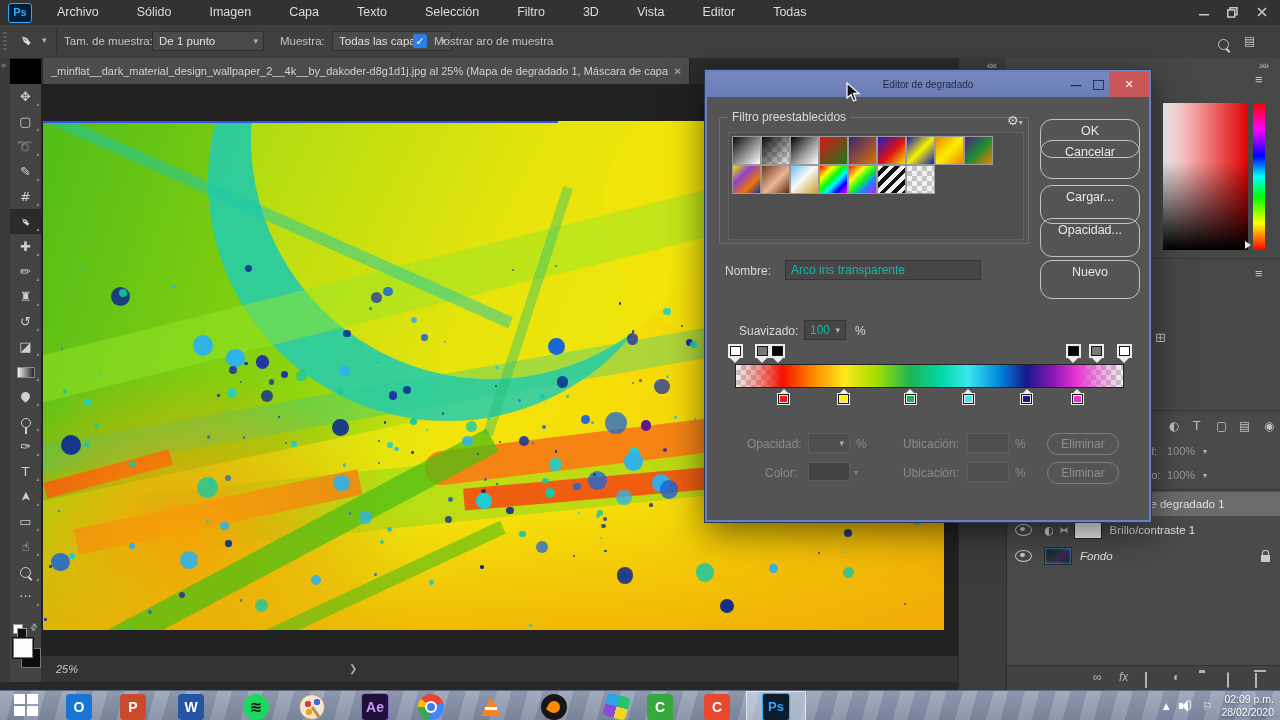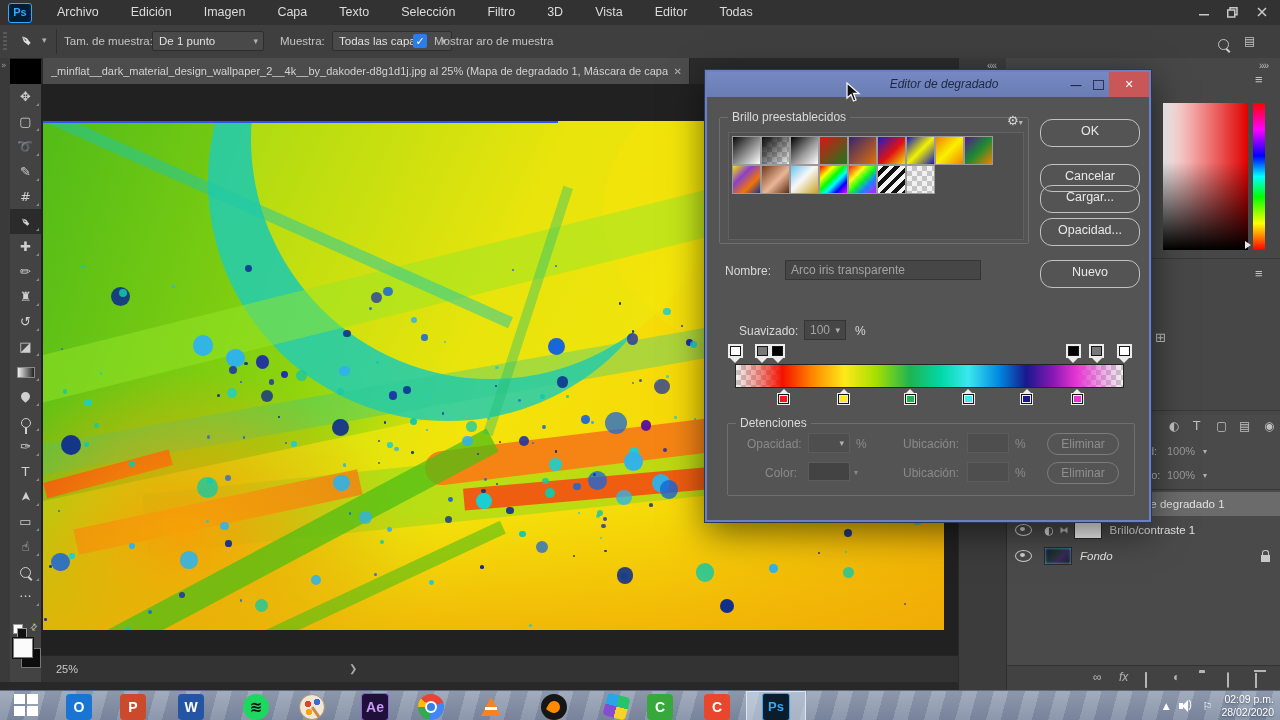--- a/index.html
+++ b/index.html
@@ -5,21 +5,21 @@
   html,body{margin:0;padding:0;background:#000;}
   #screen{position:relative;width:1280px;height:720px;overflow:hidden;
     font-family:"Liberation Sans","DejaVu Sans",sans-serif;color:#d6d6d6;
     -webkit-font-smoothing:antialiased;}
   .abs{position:absolute;}
   .icon{font-family:"DejaVu Sans",sans-serif;}
 
   
   #menubar{position:absolute;left:0;top:0;width:1280px;height:25px;background:#323232;border-bottom:1px solid #222;display:flex;align-items:center;}
   #ps-logo{width:22px;height:18px;margin-left:8px;border:1px solid #31a8ff;border-radius:3px;background:#001e36;color:#31a8ff;font-size:11px;font-weight:bold;text-align:center;line-height:17px;}
-  #menus{display:flex;margin-left:14px;gap:10px;}
+  #menus{display:flex;margin-left:14px;gap:16px;}
   .menu-item{font-size:12.5px;color:#dcdcdc;padding:0 11px;line-height:25px;cursor:default;}
   #win-controls{position:absolute;right:4px;top:0;display:flex;}
   .wbtn{width:29px;height:24px;display:flex;align-items:center;justify-content:center;color:#c8c8c8;}
 
   
   #optionsbar{position:absolute;left:0;top:25px;width:1280px;height:33px;background:#3f3f3f;border-bottom:1px solid #282828;}
   .grip{position:absolute;left:3px;top:7px;width:4px;height:18px;background:repeating-linear-gradient(to bottom,#5a5a5a 0 2px,transparent 2px 4px);}
   .olabel{position:absolute;font-size:11.5px;color:#c4c4c4;top:10px;}
   .obox{position:absolute;top:6px;height:20px;background:#494949;border:1px solid #2e2e2e;border-radius:2px;font-size:11.5px;color:#e0e0e0;line-height:18px;padding:0 6px;box-sizing:border-box;}
   .dd::after{content:"▾";position:absolute;right:5px;top:0;color:#b0b0b0;font-size:9px;line-height:18px;font-family:"DejaVu Sans",sans-serif;}
@@ -50,21 +50,21 @@
   #sw-swap{position:absolute;left:20px;top:-2px;color:#bbb;font-size:9px;transform:rotate(-45deg);}
 
   
   #tabbar{position:absolute;left:41px;top:58px;width:917px;height:26px;background:#2b2b2b;}
   #doctab{position:absolute;left:2px;top:0;width:646px;height:26px;background:#4c4c4c;border-right:1px solid #222;display:flex;align-items:center;}
   #doctab .t{font-size:11px;color:#d2d2d2;margin-left:8px;white-space:nowrap;overflow:hidden;}
   #doctab .x{margin:0 7px 0 6px;color:#b5b5b5;font-size:10px;}
   #canvasarea{position:absolute;left:41px;top:84px;width:917px;height:571px;background:#212121;}
   #artboard{position:absolute;left:2px;top:37px;width:901px;height:509px;overflow:hidden;background:#f2e300;}
   .art{position:absolute;}
-  #statusbar{position:absolute;left:41px;top:655px;width:917px;height:27px;background:#333333;border-top:1px solid #252525;}
+  #statusbar{position:absolute;left:41px;top:655px;width:917px;height:27px;background:#333333;border-top:1px solid #252525;font-style:italic;}
   #sb-zoom{position:absolute;left:15px;top:7px;font-size:11px;color:#c8c8c8;}
   #sb-doc{position:absolute;left:88px;top:0;width:212px;height:27px;background:#3e3e3e;border-left:1px solid #2a2a2a;border-right:1px solid #2a2a2a;color:#c8c8c8;font-size:11px;line-height:27px;text-align:center;}
   #sb-chev{position:absolute;left:308px;top:7px;font-size:10px;color:#a8a8a8;}
   #underbar{position:absolute;left:0;top:682px;width:1280px;height:8px;background:#282828;}
 
   
   #rpanel{position:absolute;left:958px;top:58px;width:322px;height:632px;background:#474747;border-left:1px solid #2a2a2a;}
   #rgutter{position:absolute;left:0px;top:0;width:47px;height:632px;background:#3c3c3c;}
   .hamb{position:absolute;color:#c2c2c2;font-size:13px;}
   #colorfield{position:absolute;left:204px;top:45px;width:85px;height:147px;background:linear-gradient(to top,#000 0%,rgba(0,0,0,0) 60%),linear-gradient(to right,#fff,#e00000);}
@@ -91,38 +91,38 @@
   .shape-mask::after{content:"";position:absolute;left:3px;top:2px;width:6px;height:6px;background:#424242;border-radius:50%;}
   .shape-folder{width:13px;height:9px;background:#b5b5b5;border-radius:1px;position:relative;margin-top:3px;}
   .shape-folder::before{content:"";position:absolute;left:0;top:-3px;width:6px;height:3px;background:#b5b5b5;border-radius:1px 1px 0 0;}
   .shape-new{width:11px;height:11px;border:1px solid #b5b5b5;border-radius:1px;position:relative;margin-top:1px;}
   .shape-trash{width:10px;height:10px;border:1px solid #b5b5b5;border-top:none;border-radius:0 0 2px 2px;position:relative;margin-top:3px;}
   .shape-trash::before{content:"";position:absolute;left:-2px;top:-3px;width:12px;height:1.5px;background:#b5b5b5;}
 
   
   #dialog{position:absolute;left:705px;top:70px;width:446px;height:452px;background:#545454;border:2px solid #6a82c4;box-shadow:0 0 0 1px #2c3756,0 10px 34px rgba(0,0,0,.55);box-sizing:border-box;}
   #dtitle{position:absolute;left:0;top:0;width:442px;height:25px;background:linear-gradient(#7789c2,#6a7cb4);}
-  #dtitle .t{position:absolute;left:16px;width:100%;text-align:center;font-size:12px;color:#1d2742;line-height:25px;font-style:italic;}
+  #dtitle .t{position:absolute;left:0;width:100%;text-align:center;font-size:10px;color:#1d2742;line-height:25px;}
   .dwb{position:absolute;top:0;height:25px;display:flex;align-items:center;justify-content:center;color:#20294a;font-size:11px;}
   #d-close{width:40px;background:#ca5757;color:#fff;font-weight:bold;}
   #d-max{width:22px;}
   #d-max span{display:block;width:9px;height:8px;border:1.5px solid #2a3458;}
   #d-min{width:22px;font-weight:bold;}
   .fs{position:absolute;border:1px solid #6e6e6e;border-radius:2px;margin:0;padding:0;}
   .fs legend{font-size:12px;color:#dadada;padding:0 4px;margin-left:8px;}
   #pwell{position:absolute;left:8px;top:8px;width:294px;height:106px;background:#4f4f4f;border:1px solid #616161;}
   #pgrid{position:absolute;left:3px;top:3px;width:264px;display:flex;flex-wrap:wrap;}
   .preset{width:29px;height:29px;border:1px solid #9a9a9a;box-sizing:border-box;position:relative;}
   .preset>span{position:absolute;inset:0;}
   .checker{background-image:conic-gradient(#c4c4c4 25%,#f1f1f1 0 50%,#c4c4c4 0 75%,#f1f1f1 0);background-size:10px 10px;}
   #gear{position:absolute;left:300px;top:41px;color:#d8d8d8;font-size:13px;}
   #gear i{font-style:normal;font-size:8px;color:#b8b8b8;}
-  .pill{position:absolute;left:333px;width:100px;height:28px;border:1px solid #c2c2c2;border-radius:12px;color:#e8e8e8;font-size:12.5px;text-align:center;line-height:22px;box-sizing:border-box;background:transparent;}
+  .pill{position:absolute;left:333px;width:100px;height:39px;border:1px solid #c2c2c2;border-radius:12px;color:#e8e8e8;font-size:12.5px;text-align:center;line-height:22px;box-sizing:border-box;background:transparent;}
   .dlabel{position:absolute;font-size:12px;color:#d8d8d8;}
-  .inp{position:absolute;background:#464646;border:1px solid #353535;color:#a3a3a3;font-size:12px;height:20px;line-height:18px;padding:0 5px;box-sizing:border-box;}
+  .inp{position:absolute;background:#464646;border:1px solid #353535;color:#14b8a6;font-size:12px;height:20px;line-height:18px;padding:0 5px;box-sizing:border-box;}
   .inp.dd{padding-right:0;}
   .dim,.dimtxt{color:#8a8a8a !important;}
   .inp.dis{background:#4e4e4e;border-color:#5c5c5c;color:#8a8a8a;}
   .delbtn{position:absolute;width:72px;height:22px;border:1px solid #7c7c7c;border-radius:11px;color:#8f8f8f;font-size:12px;text-align:center;line-height:20px;box-sizing:border-box;}
   #gbar{position:absolute;left:28px;top:292px;width:389px;height:24px;border:1px solid #232323;box-sizing:border-box;}
   #gbar .fill{position:absolute;inset:0;}
   #ostops,#cstops{position:absolute;left:28px;width:389px;height:16px;}
   #ostops{top:274px;} #cstops{top:317px;}
   .ostop,.cstop{position:absolute;width:12px;display:flex;flex-direction:column;align-items:center;}
   .stopbox{width:9px;height:8px;border:1px solid #161616;box-shadow:0 0 0 2px #ececec;}
@@ -173,21 +173,21 @@
 </style>
 </head>
 <body>
 
 <div id="screen">
 
   <div id="menubar">
     <div id="ps-logo">Ps</div>
     <div id="menus">
         <span class="menu-item">Archivo</span>
-        <span class="menu-item">Edición</span>
+        <span class="menu-item">Sólido</span>
         <span class="menu-item">Imagen</span>
         <span class="menu-item">Capa</span>
         <span class="menu-item">Texto</span>
         <span class="menu-item">Selección</span>
         <span class="menu-item">Filtro</span>
         <span class="menu-item">3D</span>
         <span class="menu-item">Vista</span>
         <span class="menu-item">Editor</span>
         <span class="menu-item">Todas</span>
       </div>
@@ -555,21 +555,21 @@
     <div id="dtitle">
       <span class="t">Editor de degradado</span>
       <div class="dwb" id="d-min" style="right:62px;">—</div>
       <div class="dwb" id="d-max" style="right:40px;">
           <span></span>
         </div>
       <div class="dwb" id="d-close" style="right:0;">✕</div>
     </div>
 
     <fieldset class="fs" style="left:12px;top:38px;width:308px;height:132px;">
-      <legend>Brillo preestablecidos</legend>
+      <legend>Filtro preestablecidos</legend>
       <div id="pwell">
         <div id="pgrid">
             <div class="preset">
               <span style="background: linear-gradient(135deg, rgb(10, 10, 10), rgb(255, 255, 255));"></span>
             </div>
             <div class="preset checker">
               <span style="background: linear-gradient(135deg, rgb(10, 10, 10), rgba(0, 0, 0, 0));"></span>
             </div>
             <div class="preset">
               <span style="background: linear-gradient(135deg, rgb(0, 0, 0) 0%, rgb(154, 154, 154) 55%, rgb(255, 255, 255) 100%);"></span>
@@ -612,21 +612,21 @@
             </div>
             <div class="preset checker">
               <span></span>
             </div>
           </div>
       </div>
     </fieldset>
     <span id="gear" class="icon"><span>⚙</span><i>▾</i></span>
 
     <div class="pill" style="top:47px;">OK</div>
-    <div class="pill" style="top:92px;">Cancelar</div>
+    <div class="pill" style="top:68px;">Cancelar</div>
     <div class="pill" style="top:113px;">Cargar...</div>
     <div class="pill" style="top:146px;">Opacidad...</div>
     <div class="pill" style="top:188px;">Nuevo</div>
 
     <span class="dlabel" style="left:18px;top:192px;">Nombre:</span>
     <div class="inp" style="left:78px;top:188px;width:196px;">Arco iris transparente</div>
 
 
     <span class="dlabel" style="left:32px;top:252px;">Suavizado:</span>
     <div class="inp dd" style="left:97px;top:248px;width:42px;position:absolute;">100</div>
@@ -693,23 +693,20 @@
           </div>
         </div>
         <div class="cstop" style="left: calc(88% - 6px);">
           <div class="tri-up"></div>
           <div class="cbox">
             <span style="background: rgb(232, 53, 210);"></span>
           </div>
         </div>
       </div>
 
-    <fieldset class="fs" style="left:20px;top:344px;width:406px;height:78px;">
-      <legend>Detenciones</legend>
-    </fieldset>
     <span class="dlabel dimtxt" style="left:40px;top:365px;">Opacidad:</span>
     <div class="inp dis dd" style="left:101px;top:361px;width:42px;"></div>
     <span class="dlabel dimtxt" style="left:149px;top:365px;">%</span>
     <span class="dlabel dimtxt" style="left:196px;top:365px;">Ubicación:</span>
     <div class="inp dis" style="left:260px;top:361px;width:42px;"></div>
     <span class="dlabel dimtxt" style="left:308px;top:365px;">%</span>
     <div class="delbtn" style="left:340px;top:361px;">Eliminar</div>
 
     <span class="dlabel dimtxt" style="left:58px;top:394px;">Color:</span>
     <div class="inp dis" style="left:101px;top:390px;width:42px;height:19px;background:#434343;"></div>

